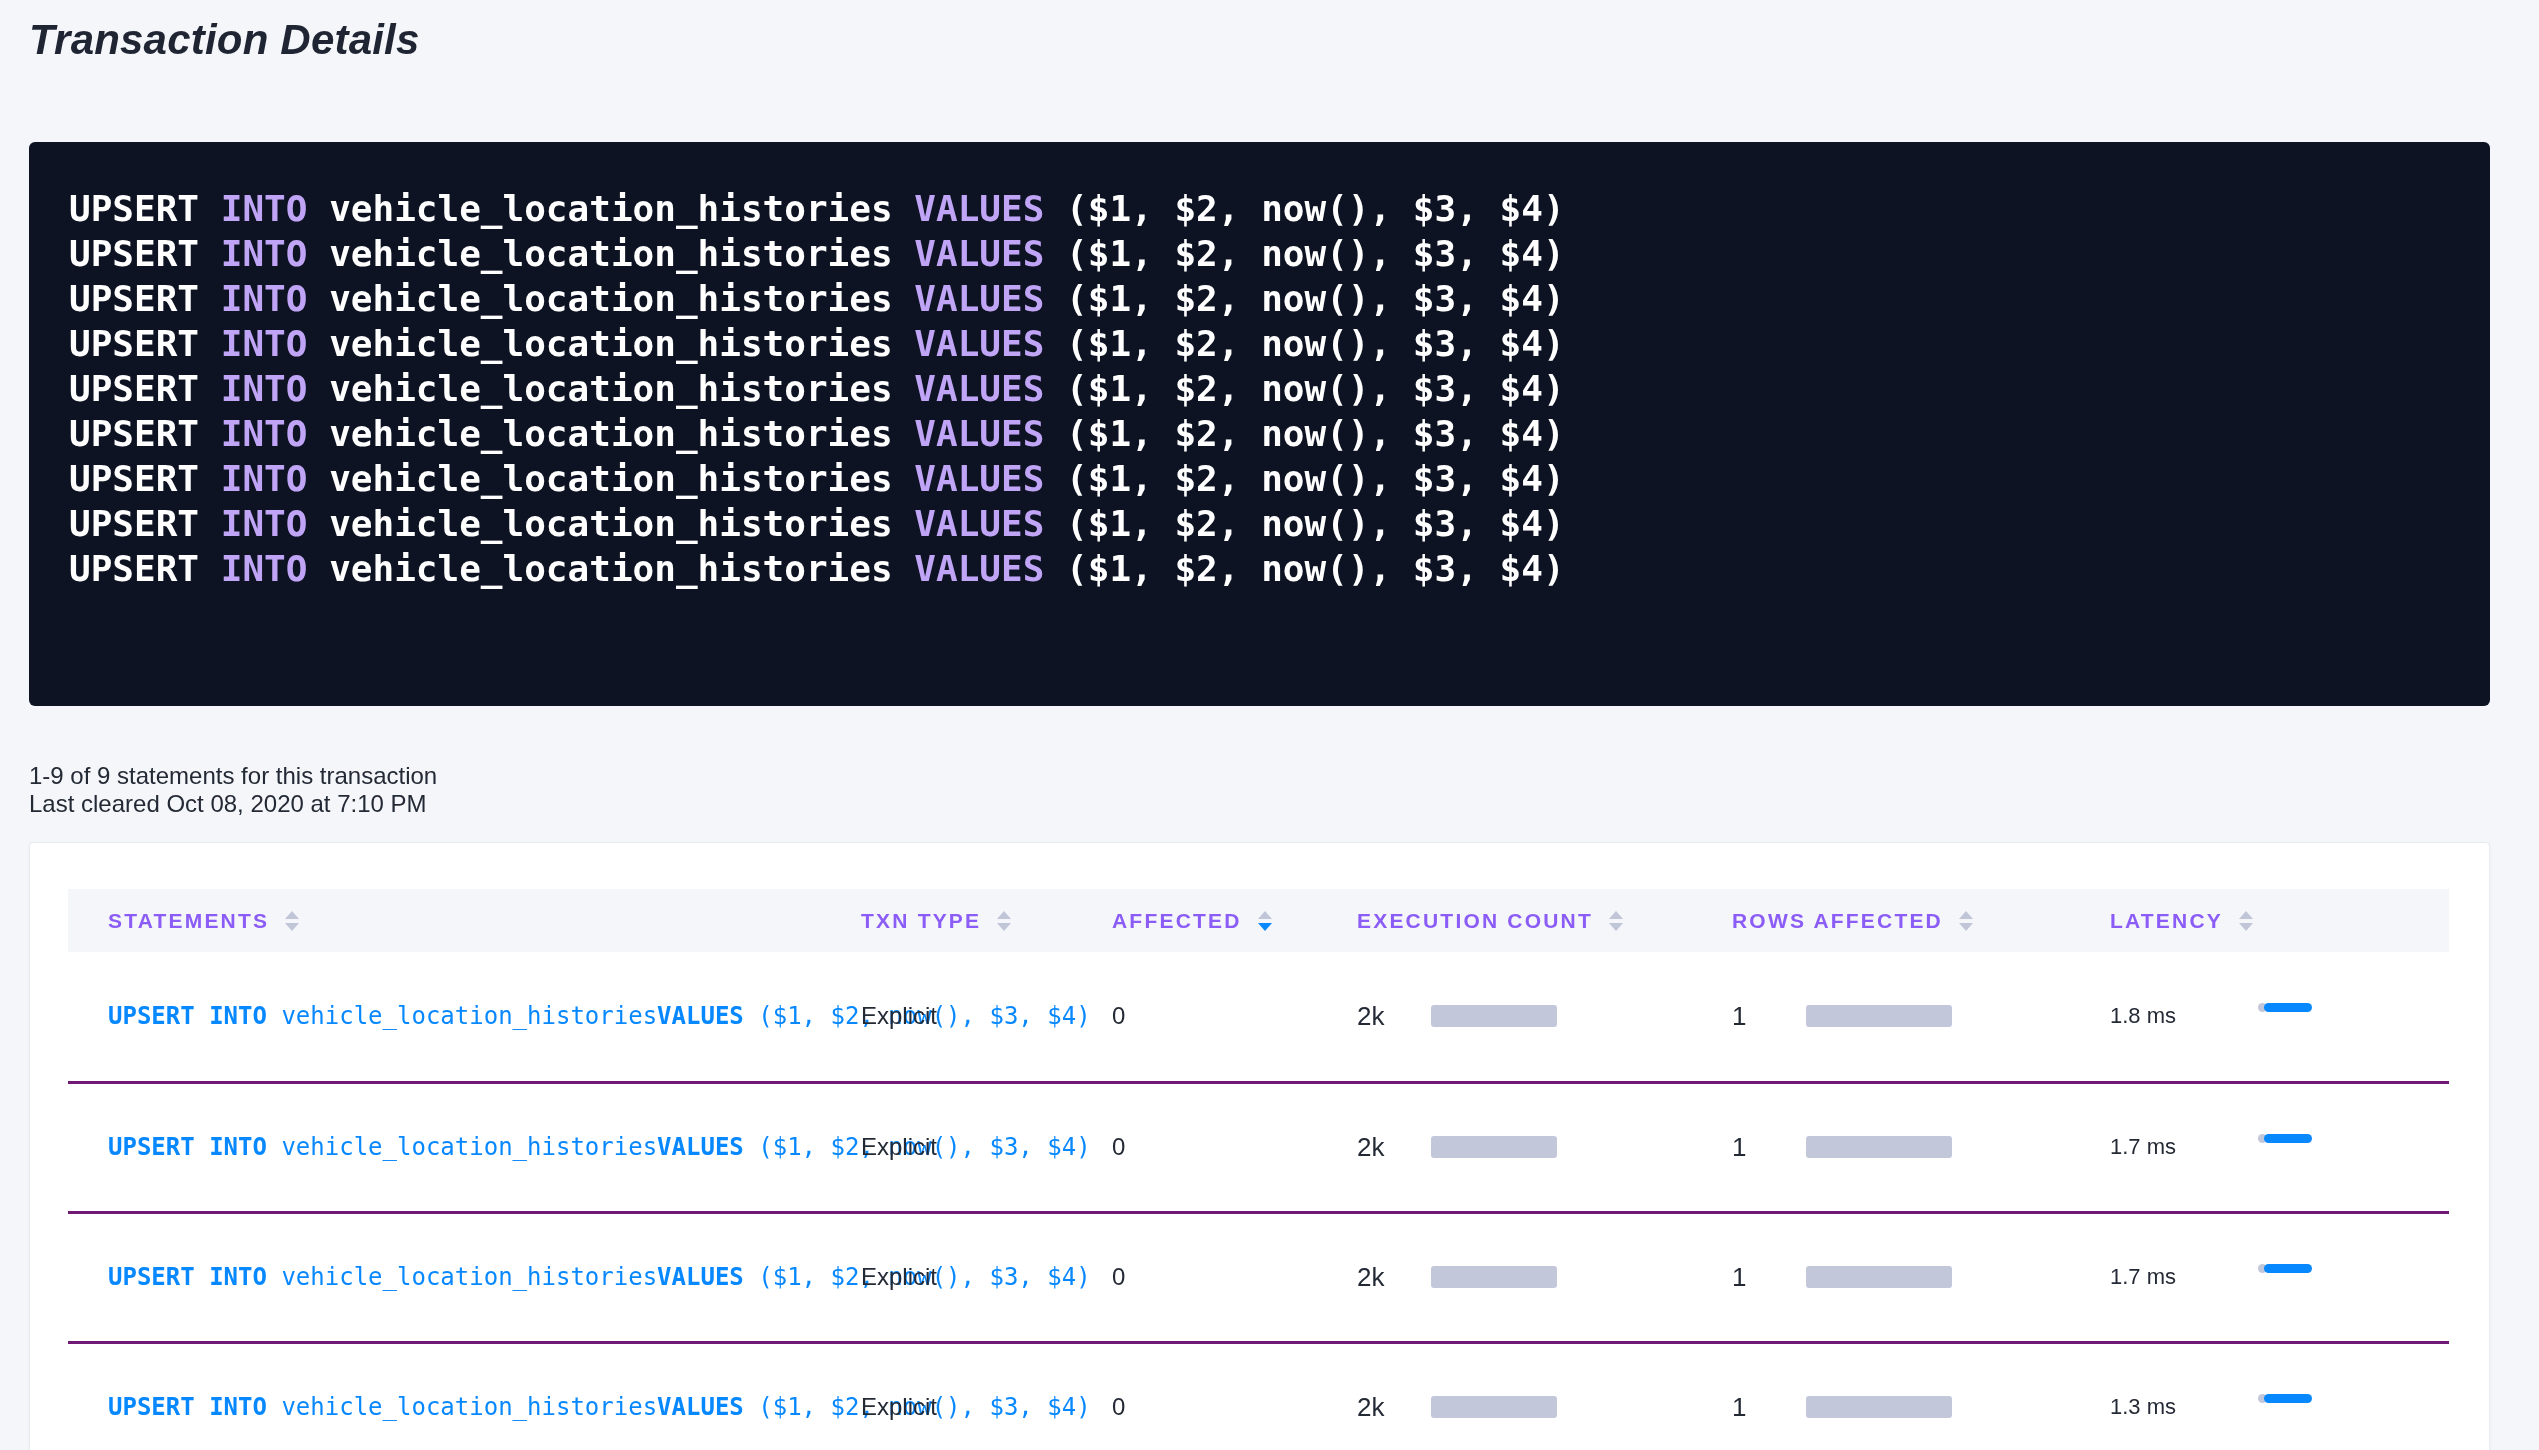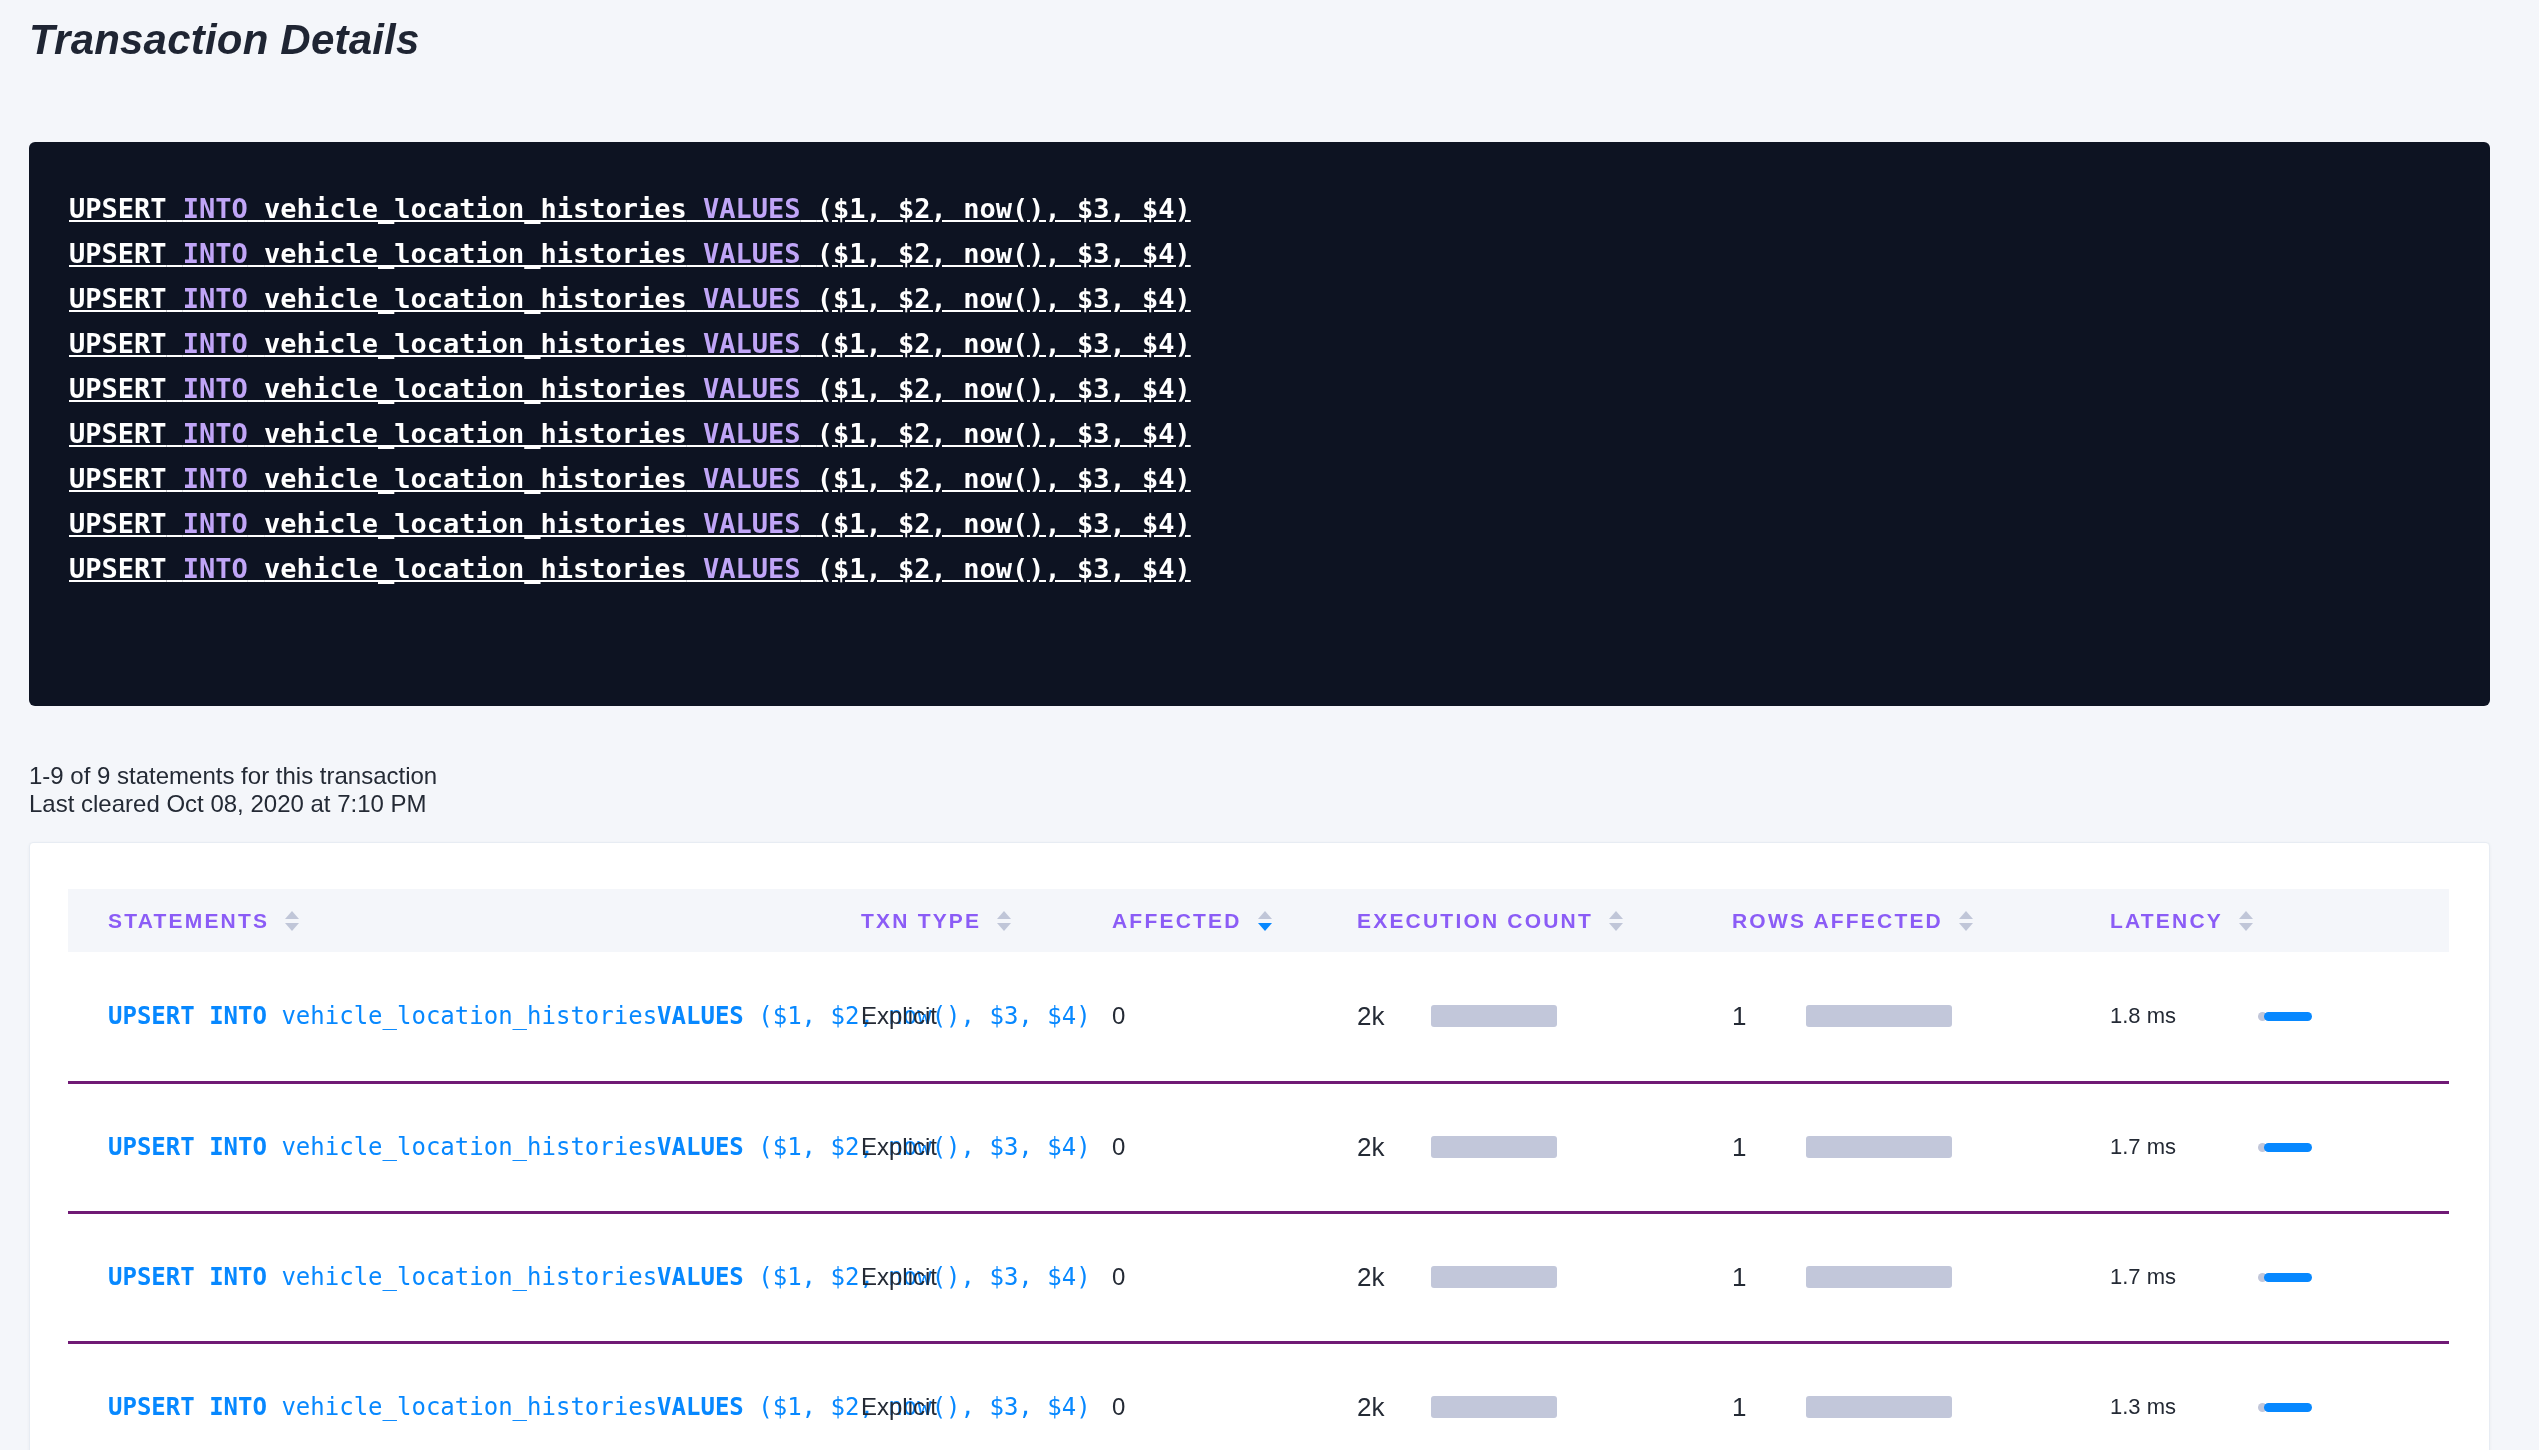--- a/index.html
+++ b/index.html
@@ -24,26 +24,25 @@
   .code-box {
     margin-top: 76px;
     background: var(--code-bg, #0d1322);
     border-radius: 6px;
     height: 564px;
     padding: 44px 40px;
     overflow: hidden;
   }
   .code-line {
     font-family: "DejaVu Sans Mono", monospace;
-    font-size: 27px;
+    font-size: 36px;
     line-height: 45px;
     font-weight: bold;
     color: #ffffff;
     white-space: pre;
-    text-decoration: underline;
   }
   .c-w { color:#ffffff; }
   .c-p { color: var(--purple, #c0a5f7); }
 
   
   .summary-row {
     margin-top: 56px;
     display: flex;
     justify-content: space-between;
     align-items: baseline;
@@ -105,21 +104,21 @@
     white-space: pre;
     cursor: pointer;
   }
   .stmt-link .kw { font-weight: bold; }
 
   .numbar { display:flex; align-items:center; }
   .numbar .val { min-width:46px; font-size:26px; }
   .numbar .gap { width:28px; }
   .bar-gray { height:22px; border-radius:3px; background: var(--bar-gray, #c2c7da); }
 
-  .lat-wrap { display:flex; align-items:center; }
+  .lat-wrap { display:flex; align-items:flex-start; }
   .lat-val { min-width:118px; font-size:22px; }
   .lat-gap { width:30px; }
   .lat-glyph { display:flex; align-items:center; }
   .lat-dot { width:9px; height:9px; border-radius:50%; background:#c2c7da; margin-right:-3px; }
   .lat-bar { height:9px; border-radius:5px; background: var(--blue, #0788ff); }
 </style>
 </head>
 <body>
 
 <div class="page">

